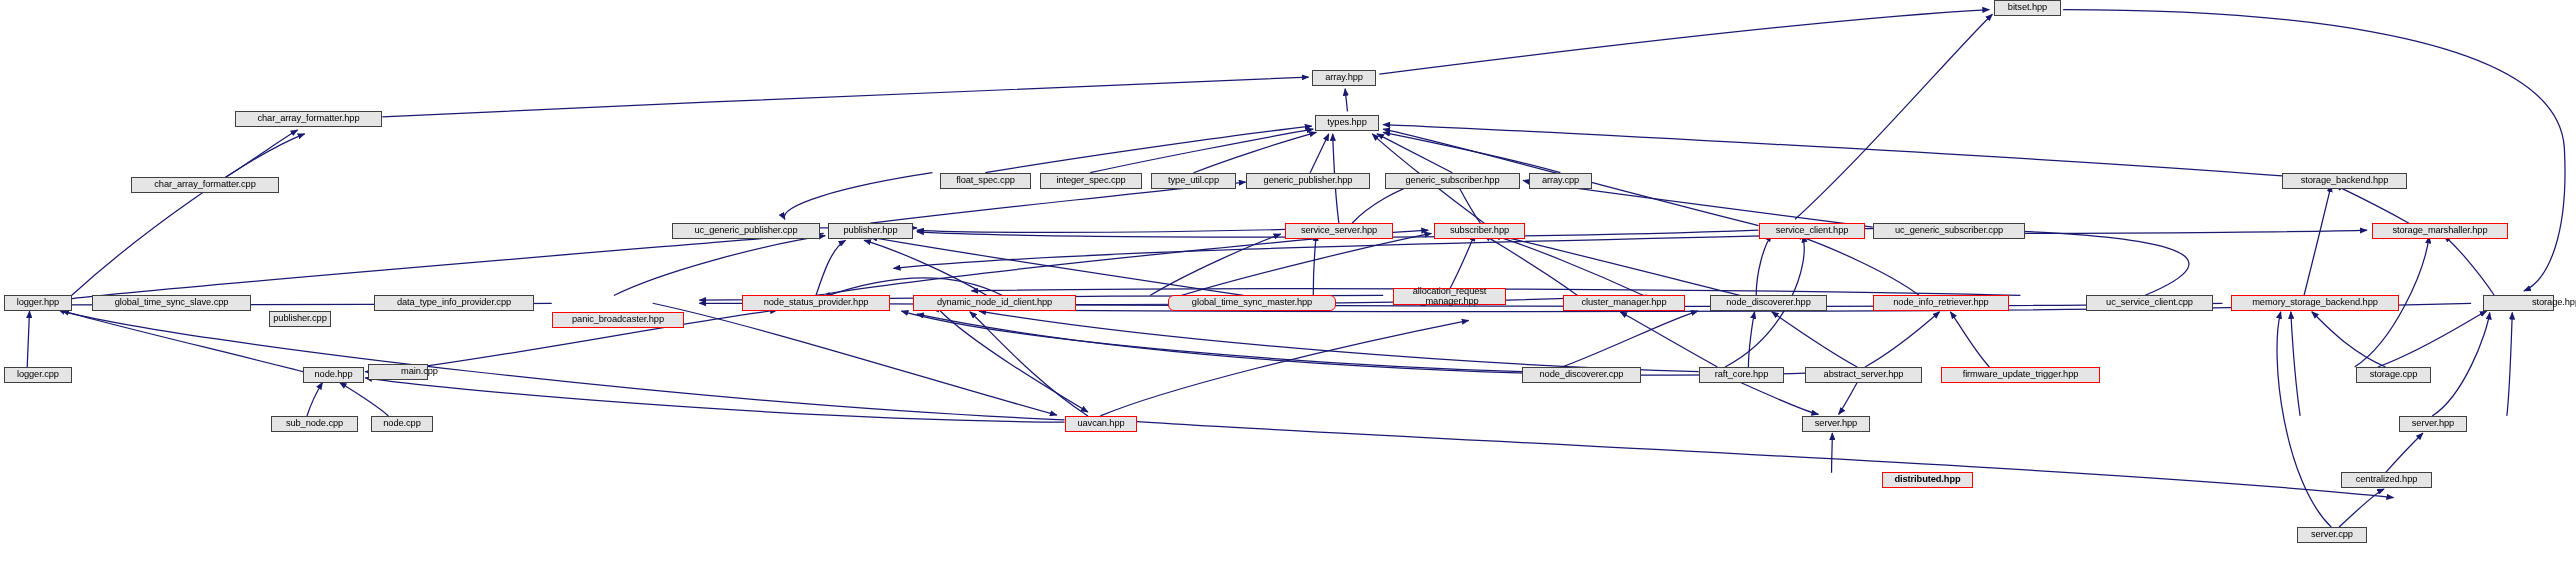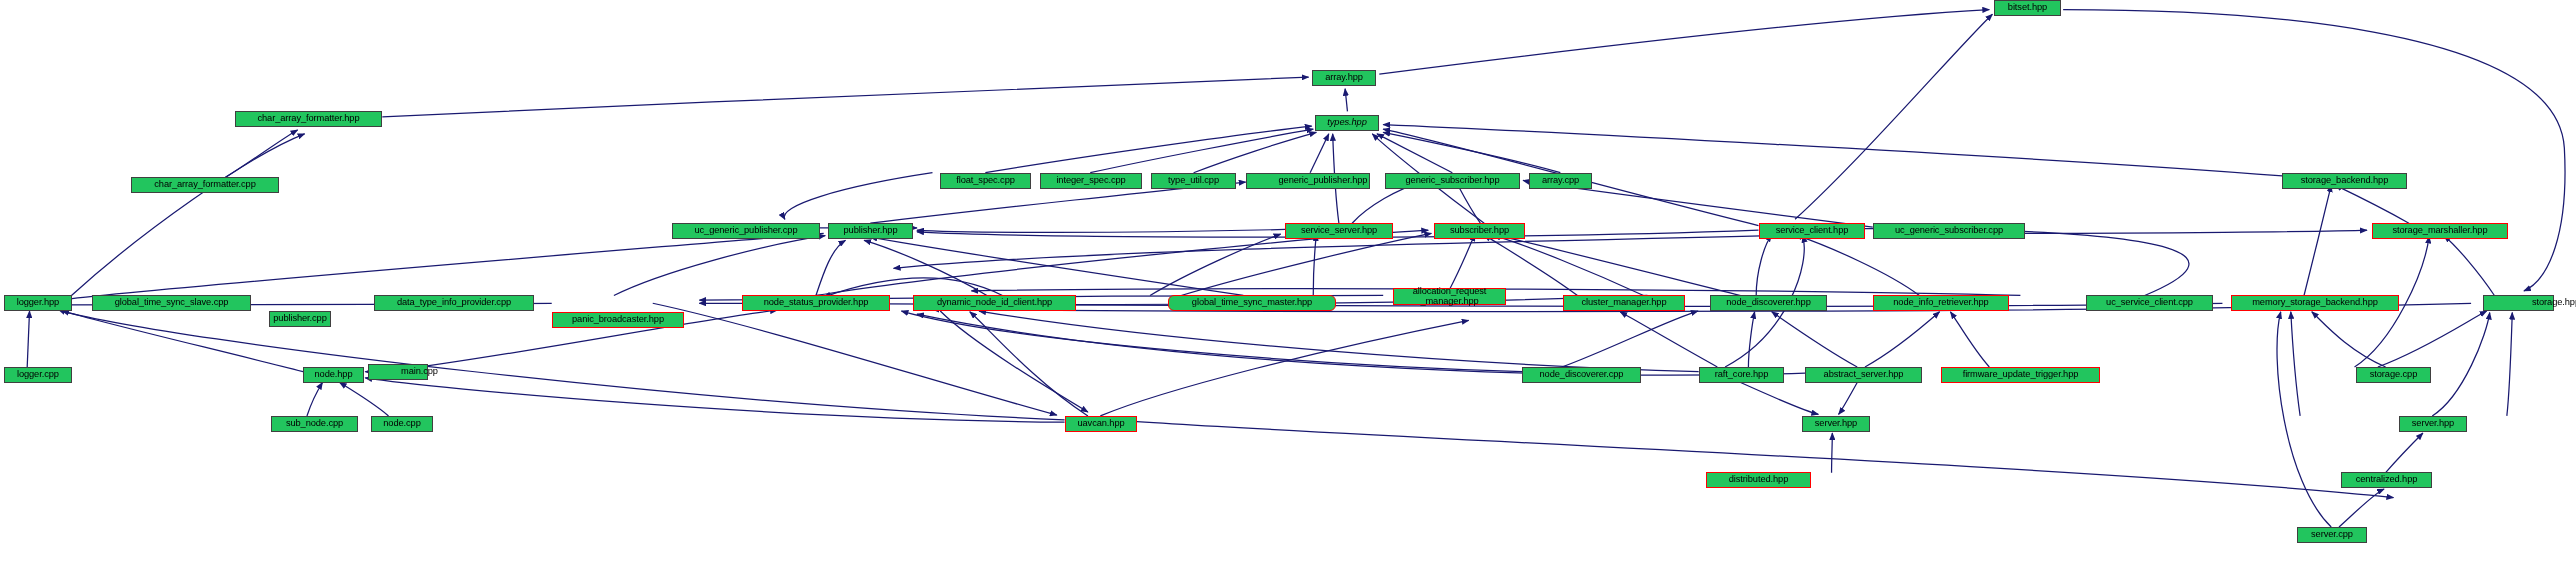--- a/index.html
+++ b/index.html
@@ -25,21 +25,21 @@
   }
   #node-layer {
     position: absolute;
     left: 0; top: 0;
     width: 2576px;
     height: 563px;
   }
   .gnode {
     position: absolute;
     box-sizing: border-box;
-    background: #22c55e;
+    background: #e5e5e5;
     border: 0.8px solid #404040;
     display: flex;
     align-items: center;
     justify-content: center;
     text-align: center;
     color: #000000;
     font-size: 9.3px;
     line-height: 1.02;
     white-space: pre;
     letter-spacing: -0.1px;
@@ -177,26 +177,26 @@
       <path d="M2860,390 C2400,398 1500,392 900,390"></path>
       <path d="M3180,390 C2800,400 2000,404 1200,398"></path>
       <path d="M2400,300 C2000,310 1400,320 1150,345"></path>
     </g>
   </svg>
 
   <div id="node-layer">
       <div class="gnode" style="left: 1994px; top: 0px; width: 67px; height: 15.5px;"><span class="lbl">bitset.hpp</span></div>
       <div class="gnode" style="left: 1312px; top: 70px; width: 64px; height: 15.5px;"><span class="lbl">array.hpp</span></div>
       <div class="gnode" style="left: 235px; top: 111px; width: 147px; height: 15.5px;"><span class="lbl">char_array_formatter.hpp</span></div>
-      <div class="gnode" style="left: 1315px; top: 115px; width: 64px; height: 15.5px; font-style: italic;"><span class="lbl">types.hpp</span></div>
+      <div class="gnode" style="left: 1315px; top: 115px; width: 64px; height: 15.5px;"><span class="lbl">types.hpp</span></div>
       <div class="gnode" style="left: 131px; top: 177px; width: 148px; height: 15.5px;"><span class="lbl">char_array_formatter.cpp</span></div>
       <div class="gnode" style="left: 940px; top: 173px; width: 91px; height: 15.5px;"><span class="lbl">float_spec.cpp</span></div>
       <div class="gnode" style="left: 1040px; top: 173px; width: 102px; height: 15.5px;"><span class="lbl">integer_spec.cpp</span></div>
       <div class="gnode" style="left: 1151px; top: 173px; width: 85px; height: 15.5px;"><span class="lbl">type_util.cpp</span></div>
-      <div class="gnode" style="left: 1246px; top: 173px; width: 124px; height: 15.5px; text-align: right;"><span class="lbl">generic_publisher.hpp</span></div>
+      <div class="gnode" style="left: 1246px; top: 173px; width: 124px; height: 15.5px;"><span class="lbl">generic_publisher.hpp</span></div>
       <div class="gnode" style="left: 1385px; top: 173px; width: 135px; height: 15.5px;"><span class="lbl">generic_subscriber.hpp</span></div>
       <div class="gnode" style="left: 1529px; top: 173px; width: 63px; height: 15.5px;"><span class="lbl">array.cpp</span></div>
       <div class="gnode" style="left: 2282px; top: 173px; width: 125px; height: 15.5px;"><span class="lbl">storage_backend.hpp</span></div>
       <div class="gnode" style="left: 672px; top: 223px; width: 148px; height: 15.5px;"><span class="lbl">uc_generic_publisher.cpp</span></div>
       <div class="gnode" style="left: 828px; top: 223px; width: 85px; height: 15.5px;"><span class="lbl">publisher.hpp</span></div>
       <div class="gnode red" style="left: 1285px; top: 223px; width: 108px; height: 15.5px;"><span class="lbl">service_server.hpp</span></div>
       <div class="gnode red" style="left: 1434px; top: 223px; width: 91px; height: 15.5px;"><span class="lbl">subscriber.hpp</span></div>
       <div class="gnode red" style="left: 1759px; top: 223px; width: 106px; height: 15.5px;"><span class="lbl">service_client.hpp</span></div>
       <div class="gnode" style="left: 1873px; top: 223px; width: 152px; height: 15.5px;"><span class="lbl">uc_generic_subscriber.cpp</span></div>
       <div class="gnode red" style="left: 2372px; top: 223px; width: 136px; height: 15.5px;"><span class="lbl">storage_marshaller.hpp</span></div>
@@ -222,18 +222,18 @@
       <div class="gnode" style="left: 1522px; top: 367px; width: 119px; height: 15.5px;"><span class="lbl">node_discoverer.cpp</span></div>
       <div class="gnode" style="left: 1699px; top: 367px; width: 85px; height: 15.5px;"><span class="lbl">raft_core.hpp</span></div>
       <div class="gnode" style="left: 1805px; top: 367px; width: 117px; height: 15.5px;"><span class="lbl">abstract_server.hpp</span></div>
       <div class="gnode red" style="left: 1941px; top: 367px; width: 159px; height: 15.5px;"><span class="lbl">firmware_update_trigger.hpp</span></div>
       <div class="gnode" style="left: 2356px; top: 367px; width: 75px; height: 15.5px;"><span class="lbl">storage.cpp</span></div>
       <div class="gnode" style="left: 271px; top: 416px; width: 87px; height: 15.5px;"><span class="lbl">sub_node.cpp</span></div>
       <div class="gnode" style="left: 371px; top: 416px; width: 62px; height: 15.5px;"><span class="lbl">node.cpp</span></div>
       <div class="gnode red" style="left: 1065px; top: 416px; width: 72px; height: 15.5px;"><span class="lbl">uavcan.hpp</span></div>
       <div class="gnode" style="left: 1802px; top: 416px; width: 68px; height: 15.5px;"><span class="lbl">server.hpp</span></div>
       <div class="gnode" style="left: 2399px; top: 416px; width: 68px; height: 15.5px;"><span class="lbl">server.hpp</span></div>
-      <div class="gnode red" style="left: 1706px; top: 472px; width: 105px; height: 15.5px;"><span class="lbl">distributed.hpp</span></div>
+      <div class="gnode red" style="left: 1882px; top: 472px; width: 91px; height: 15.5px; font-weight: bold;"><span class="lbl">distributed.hpp</span></div>
       <div class="gnode" style="left: 2341px; top: 472px; width: 91px; height: 15.5px;"><span class="lbl">centralized.hpp</span></div>
       <div class="gnode" style="left: 2297px; top: 527px; width: 70px; height: 15.5px;"><span class="lbl">server.cpp</span></div>
     </div>
 </div>
 
 
 </body></html>

